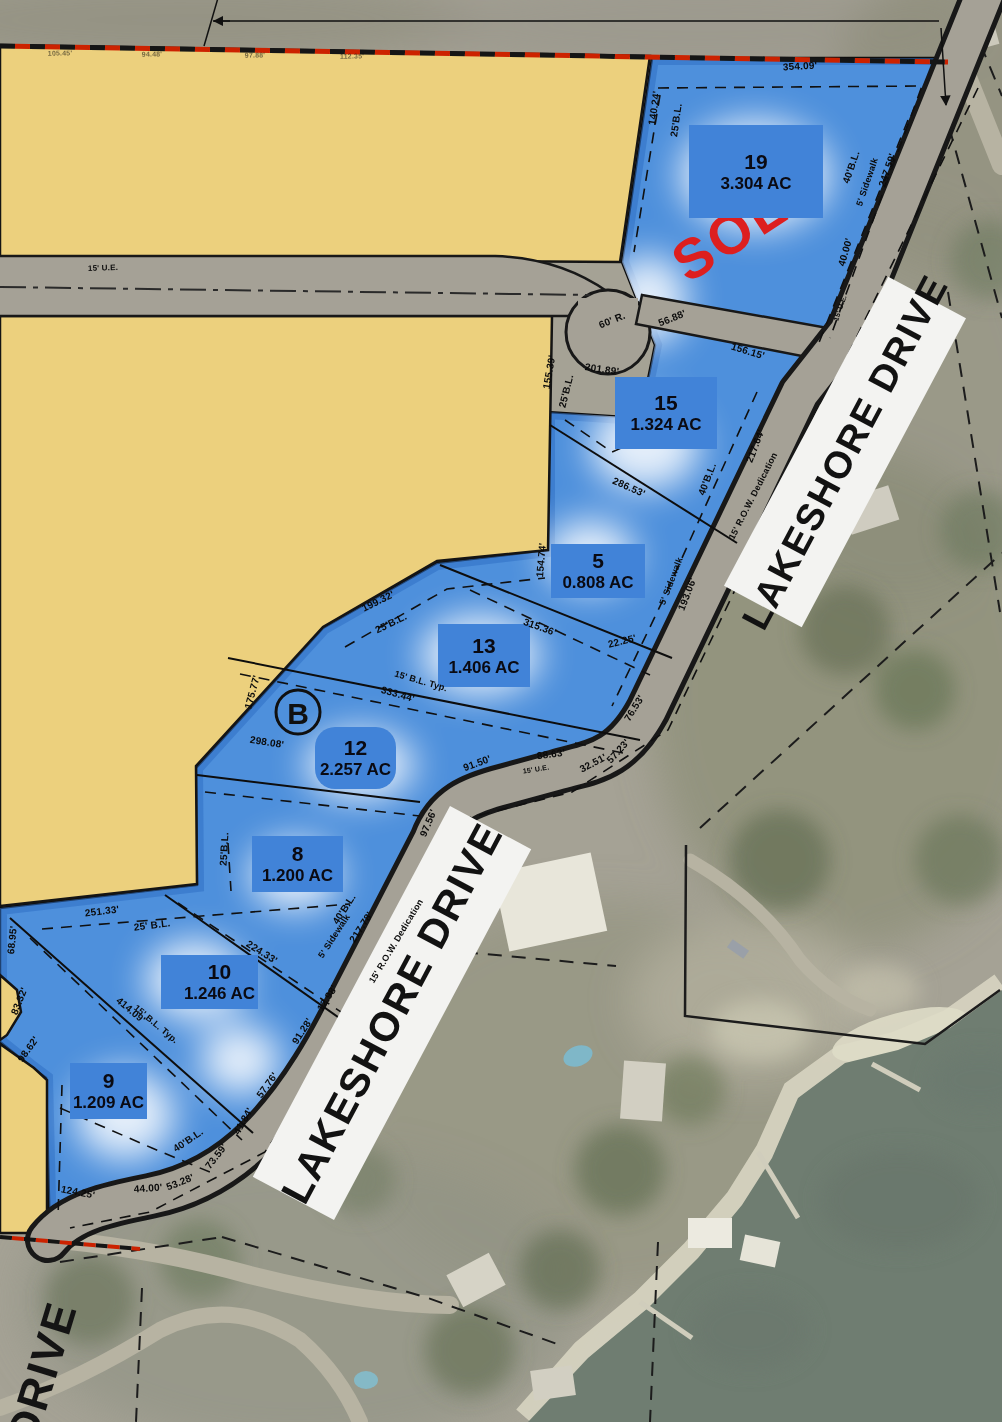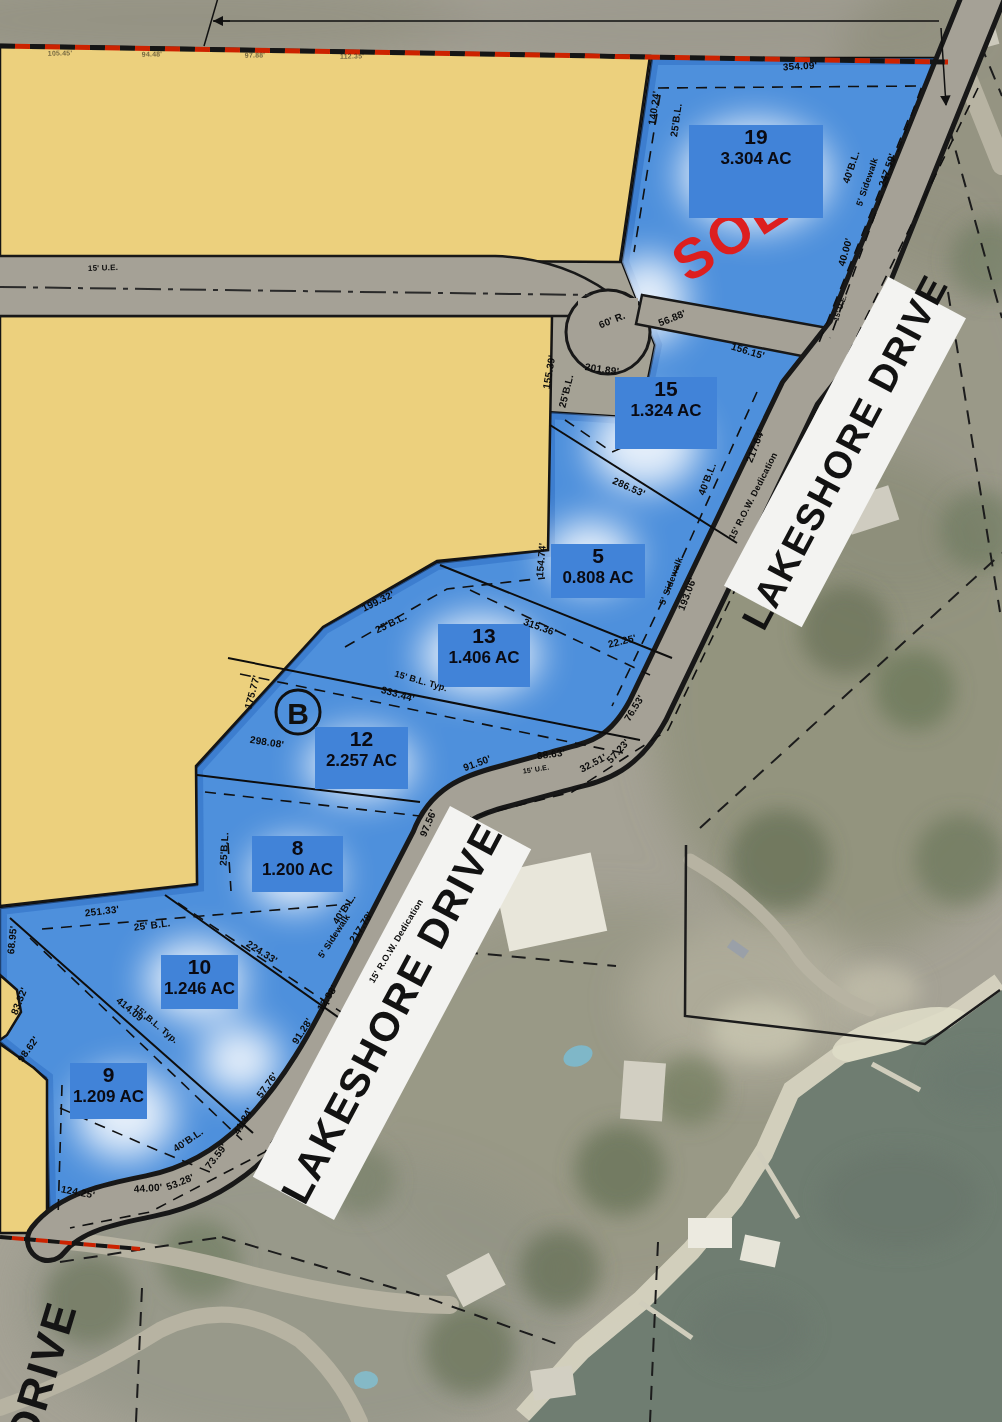--- a/index.html
+++ b/index.html
@@ -2,21 +2,21 @@
 <html><head>
 <meta charset="utf-8">
 <style>
   html,body{margin:0;padding:0;background:#777;}
   #stage{position:relative;width:1002px;height:1422px;overflow:hidden;
          font-family:"Liberation Sans",sans-serif;background:#a5a295;}
   #stage svg{position:absolute;left:0;top:0;}
   .dim{position:absolute;white-space:nowrap;color:#0b0b0b;font-weight:700;
        transform-origin:center center;letter-spacing:.2px;}
   .lot-box{position:absolute;background:#4183d8;display:flex;flex-direction:column;
-       align-items:center;justify-content:flex-start;color:#0a0a12;text-align:center;line-height:1.15;}
+       align-items:center;justify-content:center;color:#0a0a12;text-align:center;line-height:1.15;}
   .lot-box .num{font-weight:700;font-size:21px;}
   .lot-box .area{font-weight:700;font-size:17px;}
   .street-band{position:absolute;background:#f3f3f1;display:flex;align-items:center;
        justify-content:center;font-weight:700;color:#121212;white-space:nowrap;
        transform-origin:center center;letter-spacing:2px;}
   #band-upper{left:670px;top:408px;width:350px;height:88px;transform:rotate(-62deg);font-size:38px;}
   #band-lower{left:182px;top:967px;width:420px;height:92px;transform:rotate(-62deg);font-size:41px;}
   #sold{position:absolute;left:748px;top:222px;transform:translate(-50%,-50%) rotate(-33deg);
        color:#dd1f1f;font-size:56px;font-weight:800;letter-spacing:3px;white-space:nowrap;}
   #fence-note{position:absolute;left:578px;top:16px;transform:translate(-50%,-50%);
@@ -231,29 +231,29 @@
         <span class="area">1.324 AC</span>
       </div>
       <div class="lot-box" style="left: 551px; top: 544px; width: 94px; height: 54px;">
         <span class="num">5</span>
         <span class="area">0.808 AC</span>
       </div>
       <div class="lot-box" style="left: 438px; top: 624px; width: 92px; height: 63px;">
         <span class="num">13</span>
         <span class="area">1.406 AC</span>
       </div>
-      <div class="lot-box" style="left: 315px; top: 727px; width: 93px; height: 62px;">
+      <div class="lot-box" style="left: 315px; top: 727px; width: 81px; height: 62px; border-radius: 20px;">
         <span class="num">12</span>
         <span class="area">2.257 AC</span>
       </div>
       <div class="lot-box" style="left: 252px; top: 836px; width: 91px; height: 56px;">
         <span class="num">8</span>
         <span class="area">1.200 AC</span>
       </div>
-      <div class="lot-box" style="left: 161px; top: 955px; width: 77px; height: 54px;">
+      <div class="lot-box" style="left: 161px; top: 955px; width: 77px; height: 54px; padding-left: 20px;">
         <span class="num">10</span>
         <span class="area">1.246 AC</span>
       </div>
       <div class="lot-box" style="left: 70px; top: 1063px; width: 77px; height: 56px;">
         <span class="num">9</span>
         <span class="area">1.209 AC</span>
       </div>
     </div>
   <div id="dims-layer">
       <span class="dim" style="left: 800px; top: 66px; font-size: 10px; transform: translate(-50%, -50%) rotate(-3deg);">354.09'</span>

